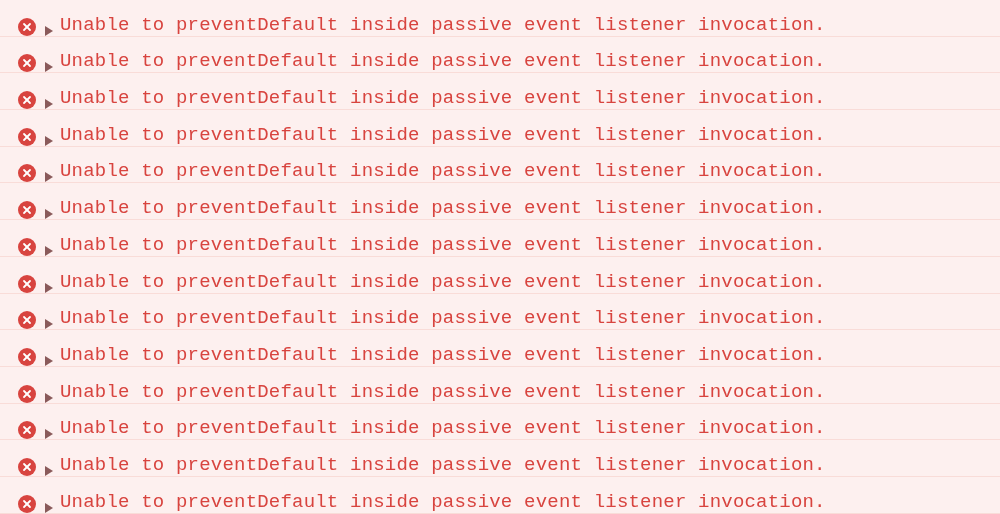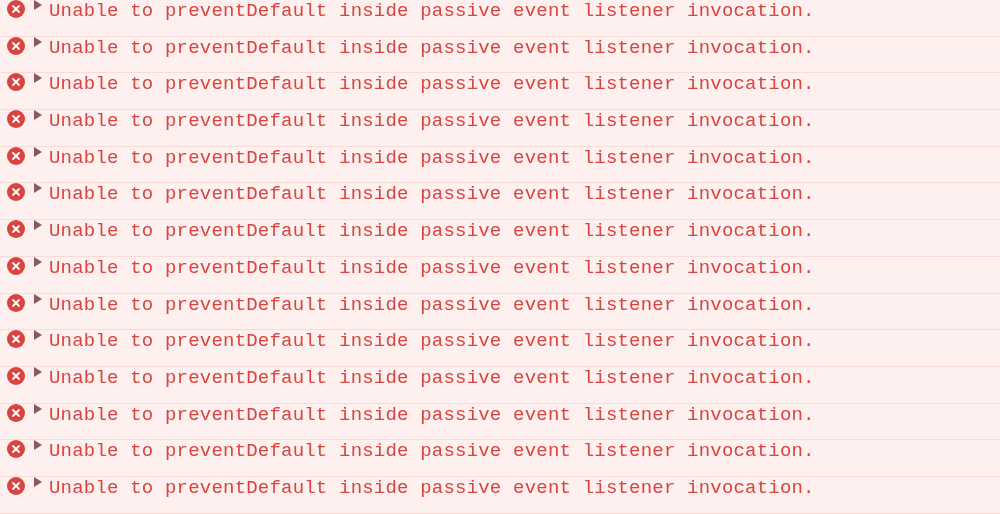--- a/index.html
+++ b/index.html
@@ -8,25 +8,25 @@
       box-sizing: border-box;
     }
     body {
       font-family: Menlo, Monaco, "Courier New", monospace;
       font-size: 19px;
       background: #fff;
       width: 1000px;
     }
     .console-row {
       display: flex;
-      align-items: flex-start;
+      align-items: flex-end;
       height: 36.7px;
       background: #fdf0ef;
       border-bottom: 1px solid #f9dcd8;
-      padding-left: 7px;
+      padding-left: 18px;
       gap: 7px;
     }
     .error-icon {
       width: 18px;
       height: 18px;
       border-radius: 50%;
       background: #d8443f;
       display: flex;
       align-items: center;
       justify-content: center;

